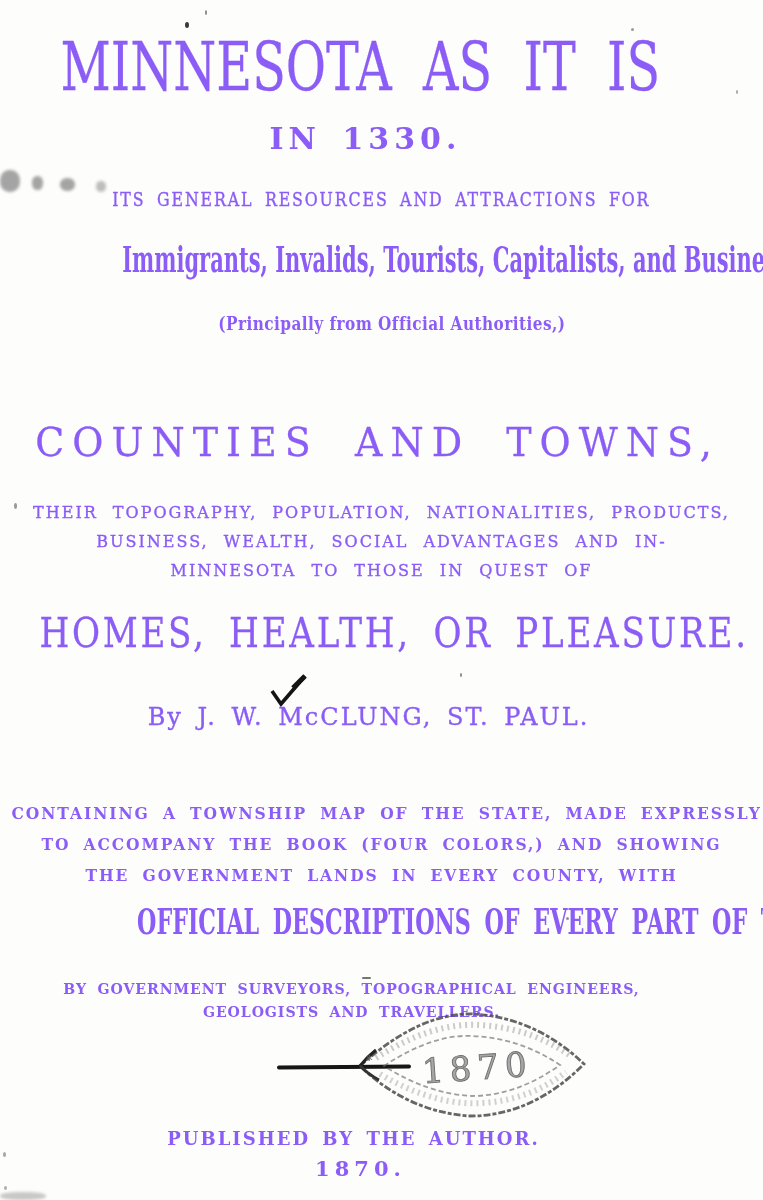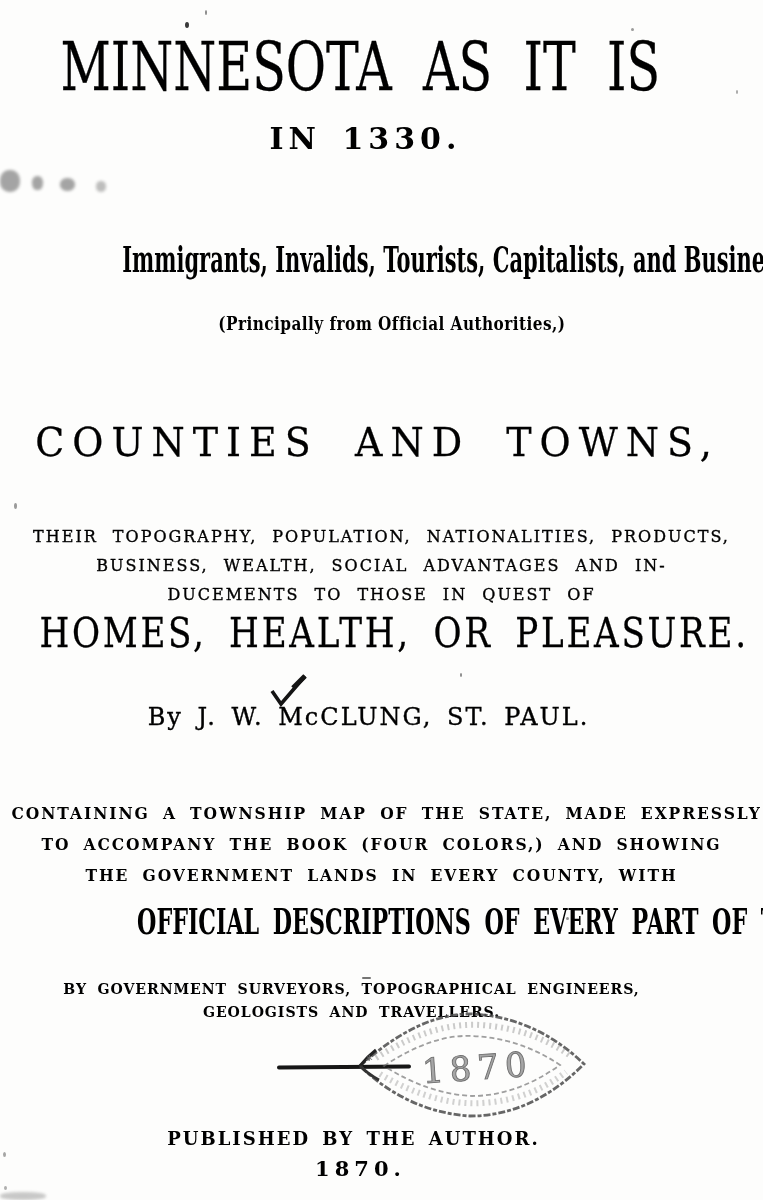--- a/index.html
+++ b/index.html
@@ -6,21 +6,21 @@
   body{
     width:763px;height:1200px;
     background:#f4f4f2;
     font-family:"DejaVu Serif","Liberation Serif",serif;
   }
   .page{
     position:relative;
     width:763px;height:1200px;
     background:#fdfdfc;
     overflow:hidden;
-    color:#000000;
+    color:#8b5cf6;
   }
   .abs{
     position:absolute;left:0;right:0;
     text-align:center;
     white-space:nowrap;
   }
   .abs > span{display:inline-block;}
   .multi div{white-space:nowrap;}
   .sb{-webkit-text-stroke:.35px currentColor;}
   .sb-light{-webkit-text-stroke:.25px currentColor;}
@@ -39,21 +39,21 @@
 
   .srcnote{top:314px;font-size:17px;line-height:20px;font-weight:700;padding-left:20px;}
   .srcnote span{letter-spacing:.5px;transform:scale(.9,1.05);}
 
   .withspec{top:374px;font-size:16px;line-height:18px;}
   .withspec span{letter-spacing:2.5px;word-spacing:6px;}
 
   .counties{top:420px;font-size:38px;line-height:44px;}
   .counties span{letter-spacing:8px;word-spacing:16px;transform:translateX(-4px) scaleY(1.04);}
 
-  .desc{top:498px;font-size:16px;line-height:29px;letter-spacing:2px;word-spacing:8px;margin-top:24px;}
+  .desc{top:498px;font-size:16px;line-height:29px;letter-spacing:2px;word-spacing:8px;}
 
   .homes{top:610px;font-size:38px;line-height:46px;}
   .homes span{letter-spacing:3px;word-spacing:10px;transform:scale(.9,1.08);}
 
   .byline{top:702px;font-size:24px;line-height:30px;}
   .byline span{letter-spacing:2px;word-spacing:5px;transform:translateX(-35px);margin-left:44px;}
 
   .mapnote{top:798px;font-size:16px;line-height:31px;font-weight:700;letter-spacing:2px;word-spacing:6px;transform:scaleX(.97);}
 
   .official{top:902px;font-size:30px;line-height:40px;font-weight:700;}
@@ -83,38 +83,41 @@
 <div class="page">
 
   <div class="abs title">
     <span class="sb-light">MINNESOTA AS IT IS</span>
   </div>
 
   <div class="abs in1870">
     <span>IN 1330.</span>
   </div>
 
+  <div class="abs tagline">
+    <span class="sb">ITS GENERAL RESOURCES AND ATTRACTIONS FOR</span>
+  </div>
 
   <div class="abs audience">
     <span>Immigrants, Invalids, Tourists, Capitalists, and Business Men,</span>
   </div>
 
   <div class="abs srcnote">
     <span>(Principally from Official Authorities,)</span>
   </div>
 
 
   <div class="abs counties">
     <span class="sb-light">COUNTIES AND TOWNS,</span>
   </div>
 
   <div class="abs desc multi sb">
     <div>THEIR TOPOGRAPHY, POPULATION, NATIONALITIES, PRODUCTS,</div>
     <div>BUSINESS, WEALTH, SOCIAL ADVANTAGES AND IN-</div>
-    <div>DUCEMENTS TO THOSE IN QUEST OF</div>
+    <div>MINNESOTA TO THOSE IN QUEST OF</div>
   </div>
 
   <div class="abs homes">
     <span class="sb-light">HOMES, HEALTH, OR PLEASURE.</span>
   </div>
 
   <div class="checkmark">
     <svg width="42" height="40" viewBox="0 0 42 40">
       <path d="M 4 19 L 13 32 L 37 4" fill="none" stroke="#141414" stroke-width="3.6" stroke-linecap="butt"></path>
       <path d="M 25 16 L 37 4" fill="none" stroke="#141414" stroke-width="5"></path>

